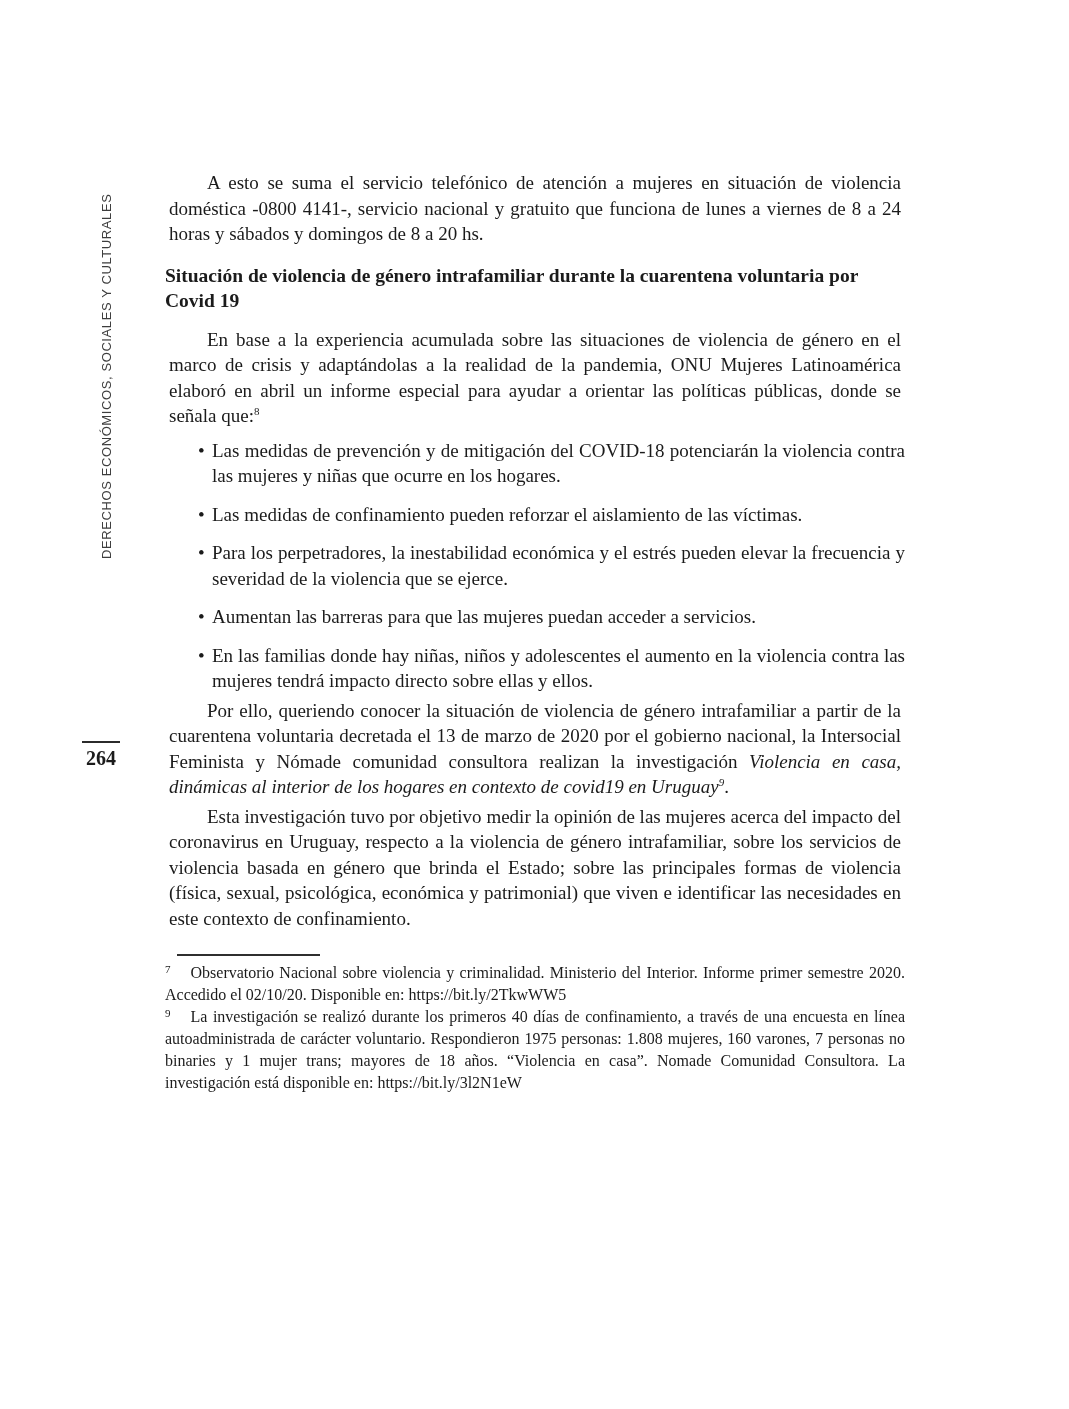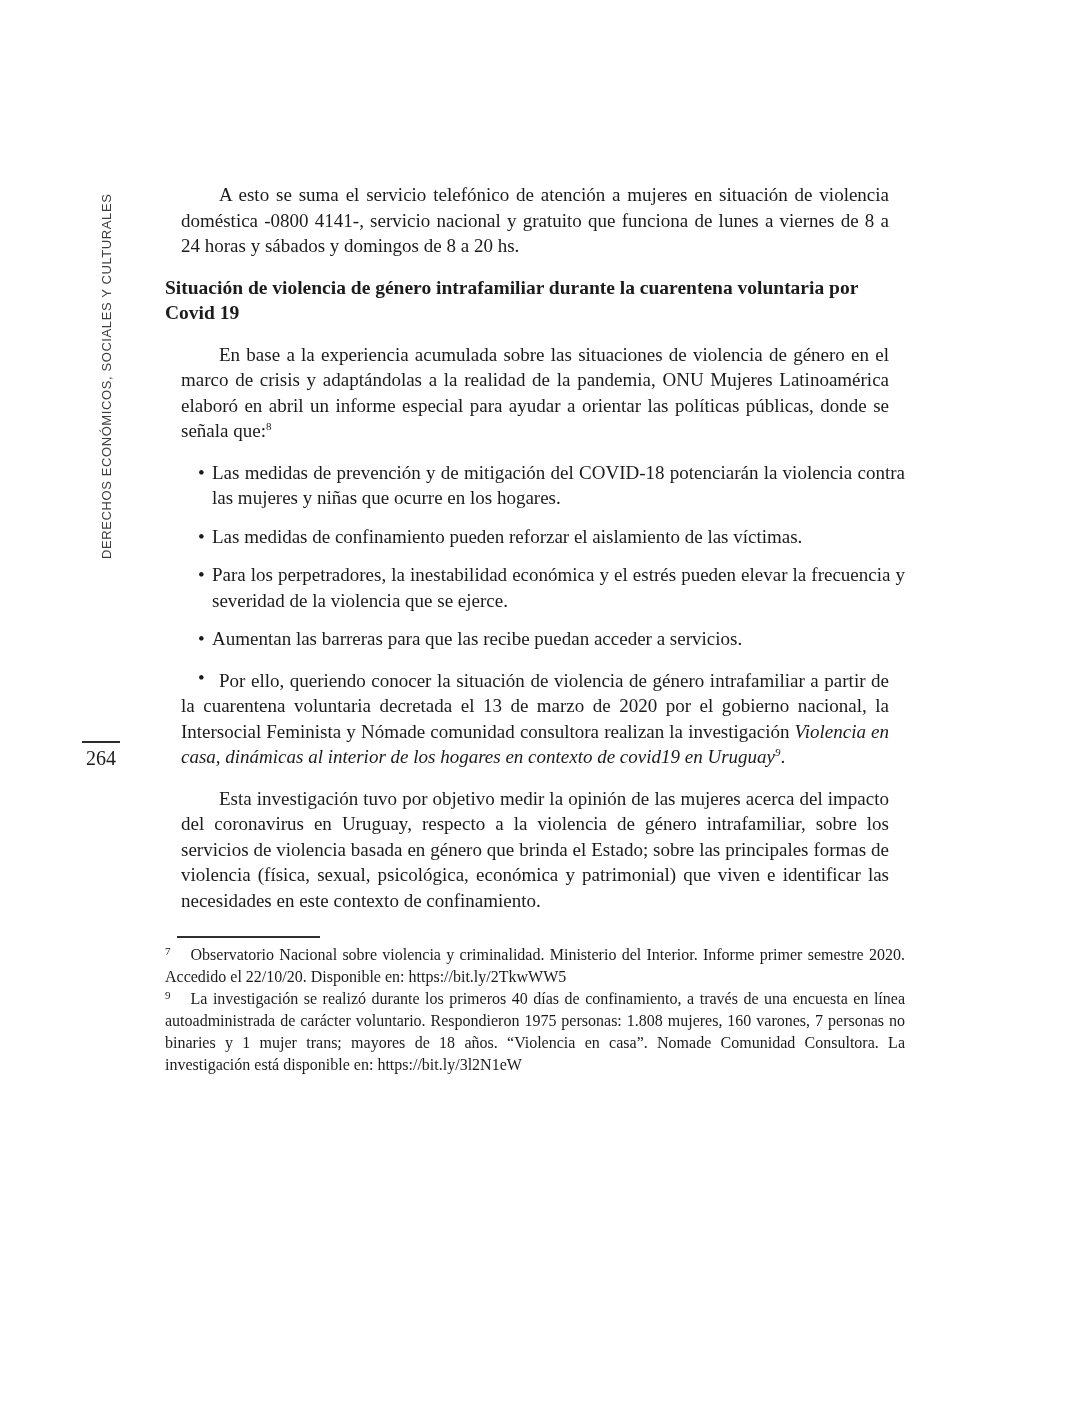--- a/index.html
+++ b/index.html
@@ -31,33 +31,34 @@
   .page-number-block {
     position: absolute;
     left: 82px;
     top: 741px;
     width: 38px;
     border-top: 2px solid #2b2b2b;
     text-align: center;
     padding-top: 4px;
     font-size: 20px;
     color: #1b1b1b;
+    font-weight: bold;
   }
 
   
   .main {
     position: absolute;
     left: 165px;
     top: 166px;
     width: 740px;
     font-size: 19px;
     line-height: 25.5px;
     text-align: justify;
   }
-  .main p { margin: 16px; text-indent: 38px; }
+  .main p { margin: 4px; text-indent: 38px; }
   .main p.after-para { margin-top: 11px; }
   .main sup {
     font-size: 11px;
     line-height: 0;
     vertical-align: 7px;
   }
   .it { font-style: italic; }
 
   h2.section-heading {
     font-size: 19.5px;
@@ -136,36 +137,37 @@
       <li>
         <span class="bullet-glyph">•</span>
         <span>Las medidas de confinamiento pueden reforzar el aislamiento de las víctimas.</span>
       </li>
       <li>
         <span class="bullet-glyph">•</span>
         <span>Para los perpetradores, la inestabilidad económica y el estrés pueden elevar la frecuencia y severidad de la violencia que se ejerce.</span>
       </li>
       <li>
         <span class="bullet-glyph">•</span>
-        <span>Aumentan las barreras para que las recibe puedan acceder a servicios.</span>
+        <span>Aumentan las barreras para que las mujeres puedan acceder a servicios.</span>
       </li>
       <li>
         <span class="bullet-glyph">•</span>
+        <span>En las familias donde hay niñas, niños y adolescentes el aumento en la violencia contra las mujeres tendrá impacto directo sobre ellas y ellos.</span>
       </li>
     </ul>
 
     <p class="para-after-bullets"><span>Por ello, queriendo conocer la situación de violencia de género intrafamiliar a partir de la cuarentena voluntaria decretada el 13 de marzo de 2020 por el gobierno nacional, la Intersocial Feminista y Nómade comunidad consultora realizan la investigación </span><span class="it">Violencia en casa, dinámicas al interior de los hogares en contexto de covid19 en Uruguay</span><sup class="it">9</sup><span>.</span></p>
 
     <p class="para-last"><span>Esta investigación tuvo por objetivo medir la opinión de las mujeres acerca del impacto del coronavirus en Uruguay, respecto a la violencia de género intrafamiliar, sobre los servicios de violencia basada en género que brinda el Estado; sobre las principales formas de violencia (física, sexual, psicológica, económica y patrimonial) que viven e identificar las necesidades en este contexto de confinamiento.</span></p>
 
     <div class="footnote-separator"></div>
 
     <div class="footnotes">
       <p>
-        <sup class="fn-marker">7</sup><span>Observatorio Nacional sobre violencia y criminalidad. Ministerio del Interior. Informe primer semestre 2020. Accedido el 22/10/20. Disponible en: https://bit.ly/2TkwWW5</span>
+        <sup class="fn-marker">7</sup><span>Observatorio Nacional sobre violencia y criminalidad. Ministerio del Interior. Informe primer semestre 2020. Accedido el 02/10/20. Disponible en: https://bit.ly/2TkwWW5</span>
       </p>
       <p>
         <sup class="fn-marker">9</sup><span>La investigación se realizó durante los primeros 40 días de confinamiento, a través de una encuesta en línea autoadministrada de carácter voluntario. Respondieron 1975 personas: 1.808 mujeres, 160 varones, 7 personas no binaries y 1 mujer trans; mayores de 18 años. “Violencia en casa”. Nomade Comunidad Consultora. La investigación está disponible en: https://bit.ly/3l2N1eW</span>
       </p>
     </div>
 
   </div>
 </div>
 
 </body></html>

